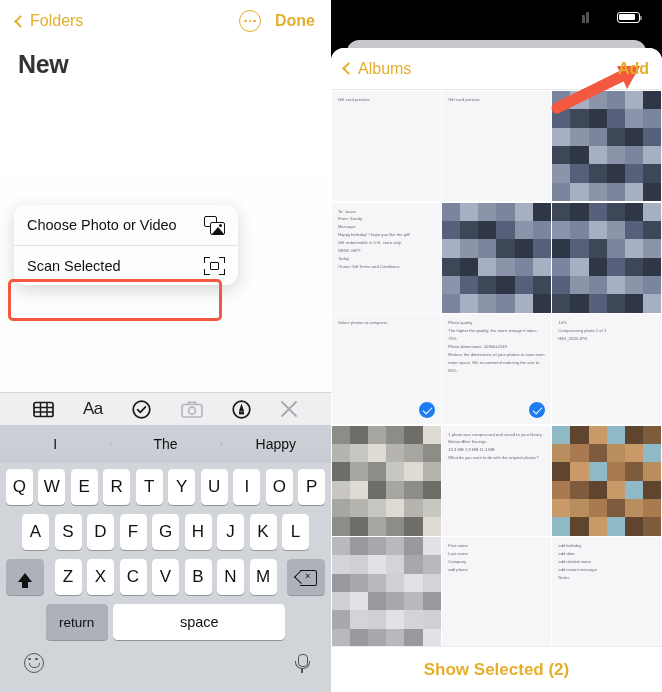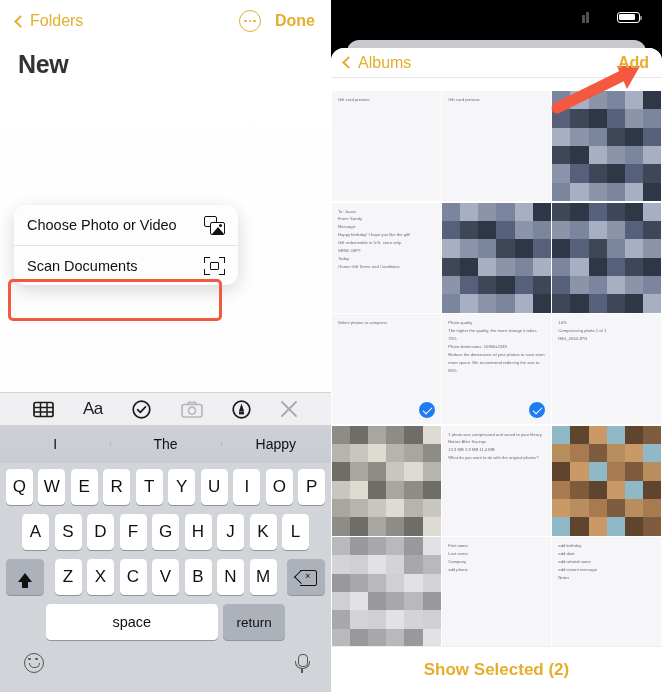--- a/index.html
+++ b/index.html
@@ -126,21 +126,21 @@
   .mic::after{content:"";position:absolute;left:-1px;top:7px;width:13px;height:7px;
               border:1.6px solid #555;border-top:none;border-radius:0 0 7px 7px;}
   .mic b{position:absolute;left:5px;top:14px;width:1.6px;height:5px;background:#555;}
 
   
   .pp-back { position:absolute; inset:0; background:#000; }
   .card-behind { position:absolute; left:16px; right:16px; top:40px; height:40px;
                  background:#c9c9cd; border-radius:12px 12px 0 0; }
   .sheet { position:absolute; left:0; right:0; top:48px; bottom:0; background:#fff;
            border-radius:13px 13px 0 0; overflow:hidden; }
-  .pp-nav { height:30px; display:flex; align-items:center; justify-content:space-between;
+  .pp-nav { height:42px; display:flex; align-items:center; justify-content:space-between;
             padding:0 13px; border-bottom:1px solid #e6e6e8; background:#fff; position:relative;}
   .pp-title { position:absolute; left:0; right:0; text-align:center; font-size:16px;
               font-weight:bold; color:#111; pointer-events:none; }
   .add-btn { color:#E5AE2B; font-size:16px; font-weight:bold; z-index:3; }
   .grid { position:absolute; left:0; right:0; top:43px; bottom:46px;
           display:grid; grid-template-columns:repeat(3,1fr); gap:1.5px; padding:0 1px;
           grid-auto-rows:110px; overflow:hidden; }
   .cell { position:relative; overflow:hidden; background:#e9e9ed; }
   .cell .lbl { position:absolute; inset:0; font-size:4.2px; color:#6b6b72;
                padding:5px 6px; line-height:1.9; overflow:hidden; }
@@ -186,21 +186,21 @@
 
     <div class="menu-card">
       <div class="menu-row">
         <span>Choose Photo or Video</span>
         <span class="mi ic-photo">
             <i class="b"></i>
             <i class="f"></i>
           </span>
       </div>
       <div class="menu-row">
-        <span>Scan Documents</span>
+        <span>Scan Selected</span>
         <span class="mi ic-scan">
           <i class="cn c1"></i>
             <i class="cn c2"></i>
             <i class="cn c3"></i>
             <i class="cn c4"></i>
             <i class="inner"></i>
           </span>
       </div>
     </div>
     <div class="menu-highlight"></div>
@@ -287,22 +287,22 @@
               <span class="key">N</span>
               <span class="key">M</span>
             </span>
           <span class="key wide">
             <i class="bksp">
                 <b>×</b>
               </i>
             </span>
         </div>
         <div class="krow r4">
+          <span class="key ret">return</span>
           <span class="key space">space</span>
-          <span class="key ret">return</span>
         </div>
       </div>
 
       <div class="kb-bottom">
         <span class="emoji"></span>
         <span class="mic">
             <b></b>
           </span>
       </div>
     </div>

